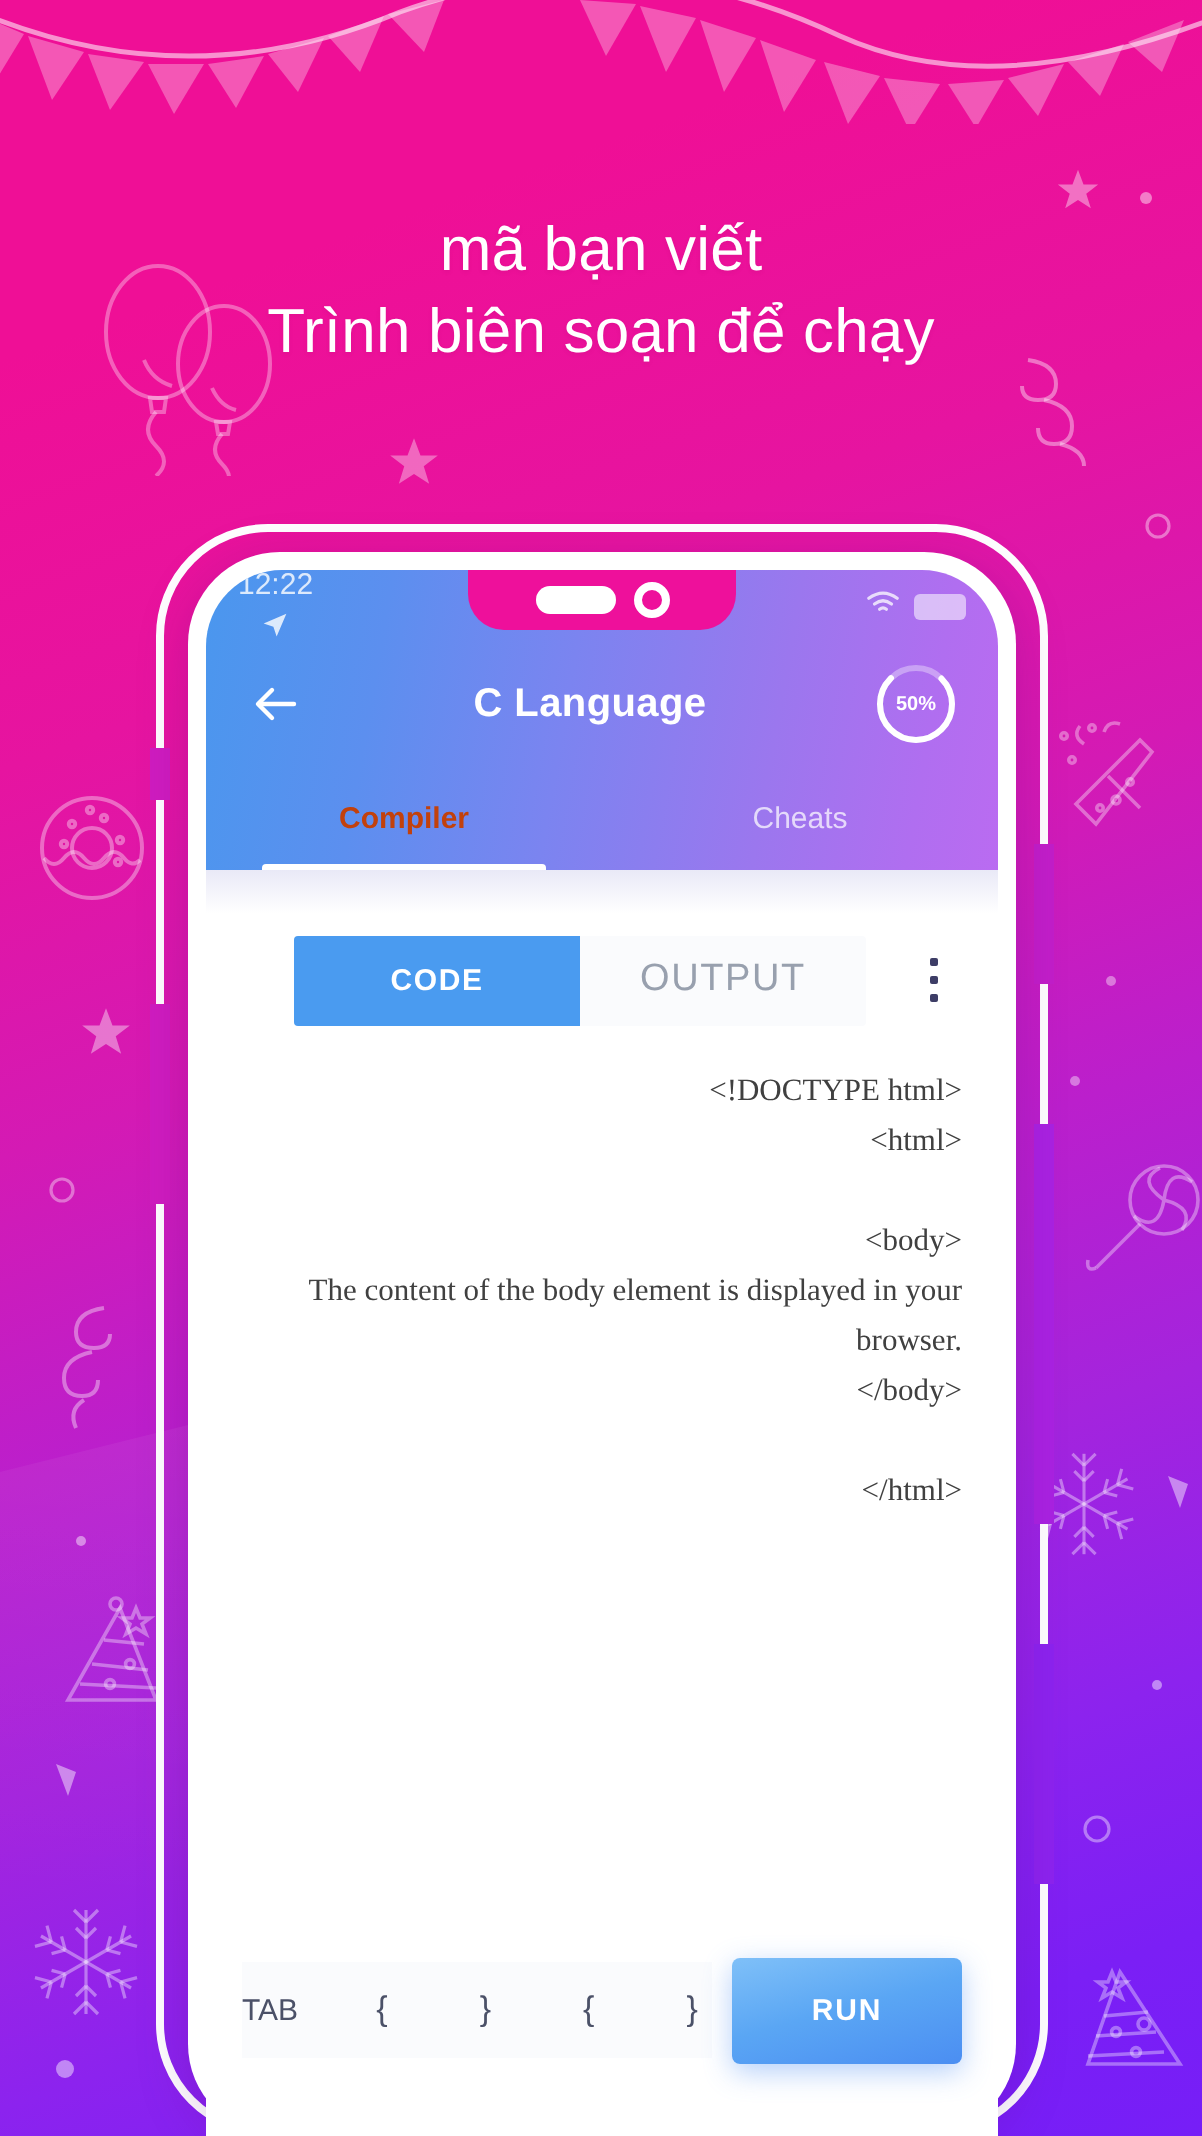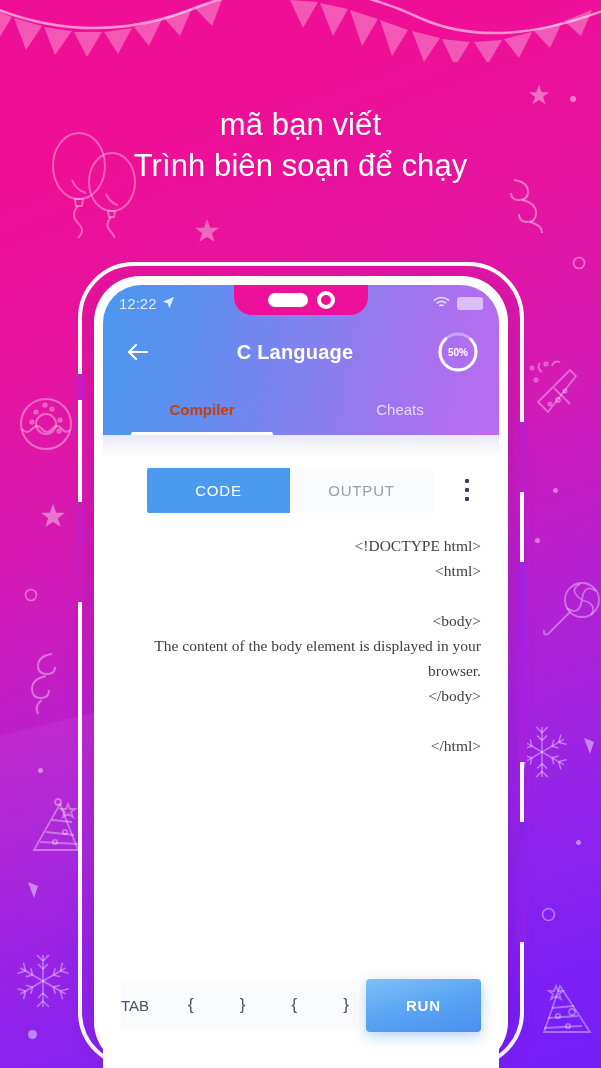--- a/index.html
+++ b/index.html
@@ -95,21 +95,21 @@
 
   
   #statusbar {
     position:absolute; left:0; top:0; width:100%; height:36px;
     display:flex; align-items:center;
     padding:0 16px;
     color:rgba(255,255,255,.80);
     font-size:15px; font-weight:500;
     z-index:20;
   }
-  #status-left { display:flex; align-items:center; gap:5px; }
+  #status-left { display:flex; align-items:center; gap:5px;flex-direction:column; }
   #status-right { margin-left:auto; display:flex; align-items:center; gap:7px; }
   .battery {
     width:26px; height:13px; border-radius:3px;
     background:rgba(255,255,255,.55);
   }
 
   
   #appbar-zone {
     position:absolute; left:0; top:0; width:100%; height:176px;
     background:linear-gradient(100deg, #4a97ee 0%, #5c8fef 22%, #7b84f0 45%, #9b77ee 70%, #b06ef0 88%, #bb6bf1 100%);
@@ -161,22 +161,22 @@
   
   #seg-row {
     position:absolute; left:0; top:22px; right:0; height:66px;
     display:flex; align-items:center; padding:0 18px 0 44px;
   }
   #segmented {
     display:flex; height:45px; flex:1; max-width:286px;
     border-radius:2px; overflow:hidden;
   }
   .seg { flex:1; display:flex; align-items:center; justify-content:center; cursor:pointer; }
-  .seg.active { background:#4a9bf0; color:#ffffff; font-weight:400; font-size:15px; letter-spacing:.8px; }
-  .seg.inactive { background:#fafbfd; color:#98a0ae; font-weight:400; font-size:15px; letter-spacing:.8px; }
+  .seg.active { background:#4a9bf0; color:#ffffff; font-weight:700; font-size:15px; letter-spacing:.8px; }
+  .seg.inactive { background:#fafbfd; color:#98a0ae; font-weight:400; font-size:19px; letter-spacing:.8px; }
   #kebab {
     margin-left:auto; width:28px; height:40px; cursor:pointer;
     display:flex; flex-direction:column; align-items:center; justify-content:center; gap:5px;
   }
   .kdot { width:4px; height:4px; border-radius:1px; background:#3d3d66; }
 
   
   #code {
     position:absolute; left:26px; top:98px; right:18px;
     color:#404040;

